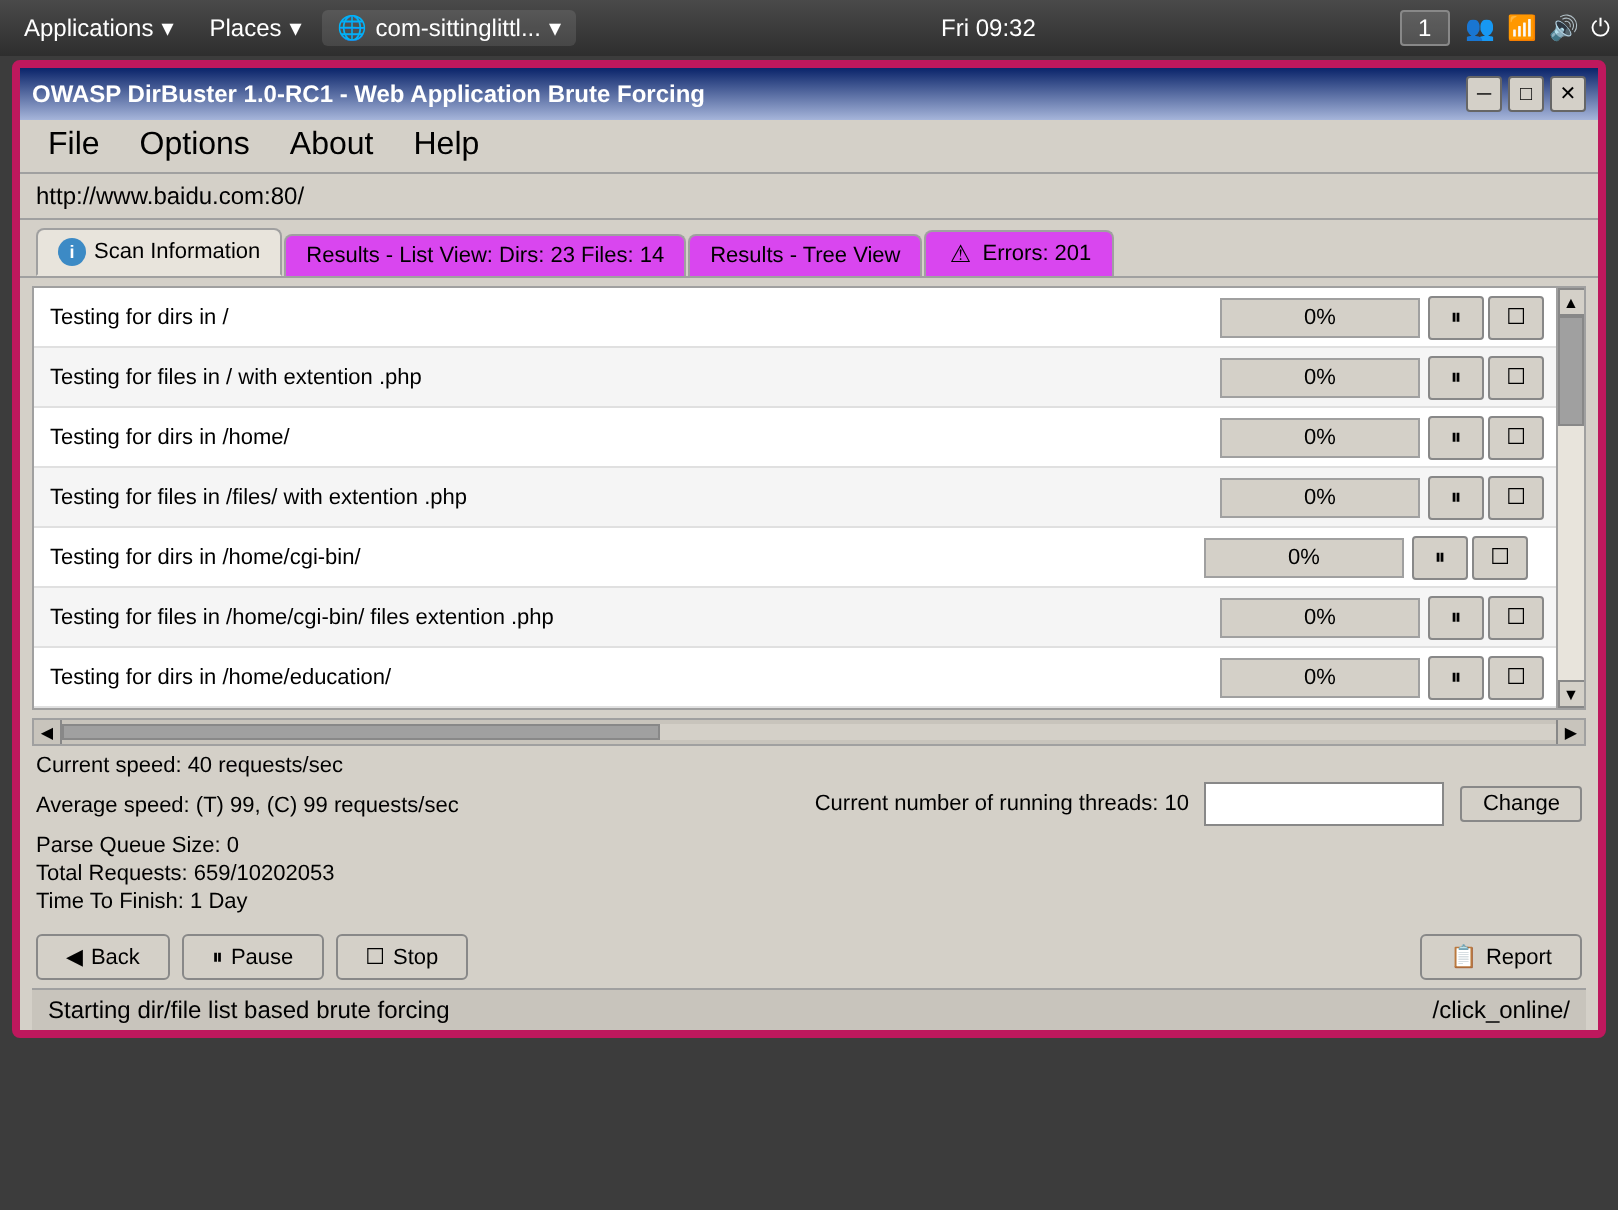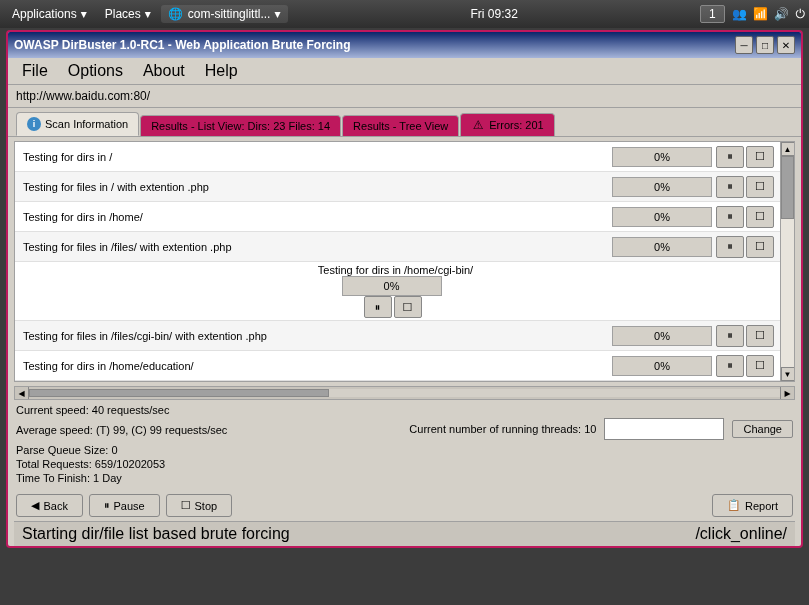--- a/index.html
+++ b/index.html
@@ -75,21 +75,21 @@
     .taskbar-icons {
       display: flex;
       gap: 6px;
       align-items: center;
     }
 
     
     .window {
       margin: 2px 6px;
       background: #d4d0c8;
-      border: 2px solid #be185d;
+      border: 4px solid #be185d;
       border-radius: 4px;
       overflow: hidden;
     }
     .window-titlebar {
       background: linear-gradient(to bottom, #0a246a, #a6b5da);
       padding: 4px 6px;
       display: flex;
       align-items: center;
       justify-content: space-between;
     }
@@ -145,21 +145,21 @@
       background: #d4d0c8;
       padding: 4px 8px 0;
       gap: 0;
       align-items: flex-end;
       border-bottom: 1px solid #a0a0a0;
     }
     .tab {
       padding: 4px 10px;
       border: 1px solid #a0a0a0;
       border-bottom: none;
-      background: #be185d;
+      background: #d946ef;
       cursor: pointer;
       font-size: 11px;
       display: flex;
       align-items: center;
       gap: 4px;
       border-radius: 4px 4px 0 0;
       margin-right: 1px;
     }
     .tab.active {
       background: #e8e4dc;
@@ -329,21 +329,21 @@
       gap: 4px;
     }
 
     
     .footer {
       display: flex;
       justify-content: space-between;
       padding: 3px 8px;
       background: #c8c4bc;
       border-top: 1px solid #a0a0a0;
-      font-size: 16px;
+      font-size: 12px;
       margin: 0 6px;
     }
 
     .vscroll {
       position: absolute;
       right: 0;
       top: 0;
       bottom: 0;
       width: 14px;
       background: #d4d0c8;
@@ -489,33 +489,33 @@
           <span class="scan-label">Testing for files in /files/ with extention .php</span>
           <div class="scan-progress">
             <div class="progress-bar"></div>
             <span class="progress-label">0%</span>
           </div>
           <div class="scan-btn-pair">
             <div class="scan-btn">⏸</div>
             <div class="scan-btn">☐</div>
           </div>
         </div>
-        <div class="scan-row" style="padding-right: 26px; flex-direction: column;">
+        <div class="scan-row" style="padding-right: 26px;">
           <span class="scan-label">Testing for dirs in /home/cgi-bin/</span>
           <div class="scan-progress">
             <div class="progress-bar"></div>
             <span class="progress-label">0%</span>
           </div>
           <div class="scan-btn-pair">
             <div class="scan-btn">⏸</div>
             <div class="scan-btn">☐</div>
           </div>
         </div>
         <div class="scan-row" style="padding-right: 18px;">
-          <span class="scan-label">Testing for files in /files/cgi-bin/ with extention .php</span>
+          <span class="scan-label">Testing for files in /home/cgi-bin/ files extention .php</span>
           <div class="scan-progress">
             <div class="progress-bar"></div>
             <span class="progress-label">0%</span>
           </div>
           <div class="scan-btn-pair">
             <div class="scan-btn">⏸</div>
             <div class="scan-btn">☐</div>
           </div>
         </div>
         <div class="scan-row" style="padding-right: 18px;">

